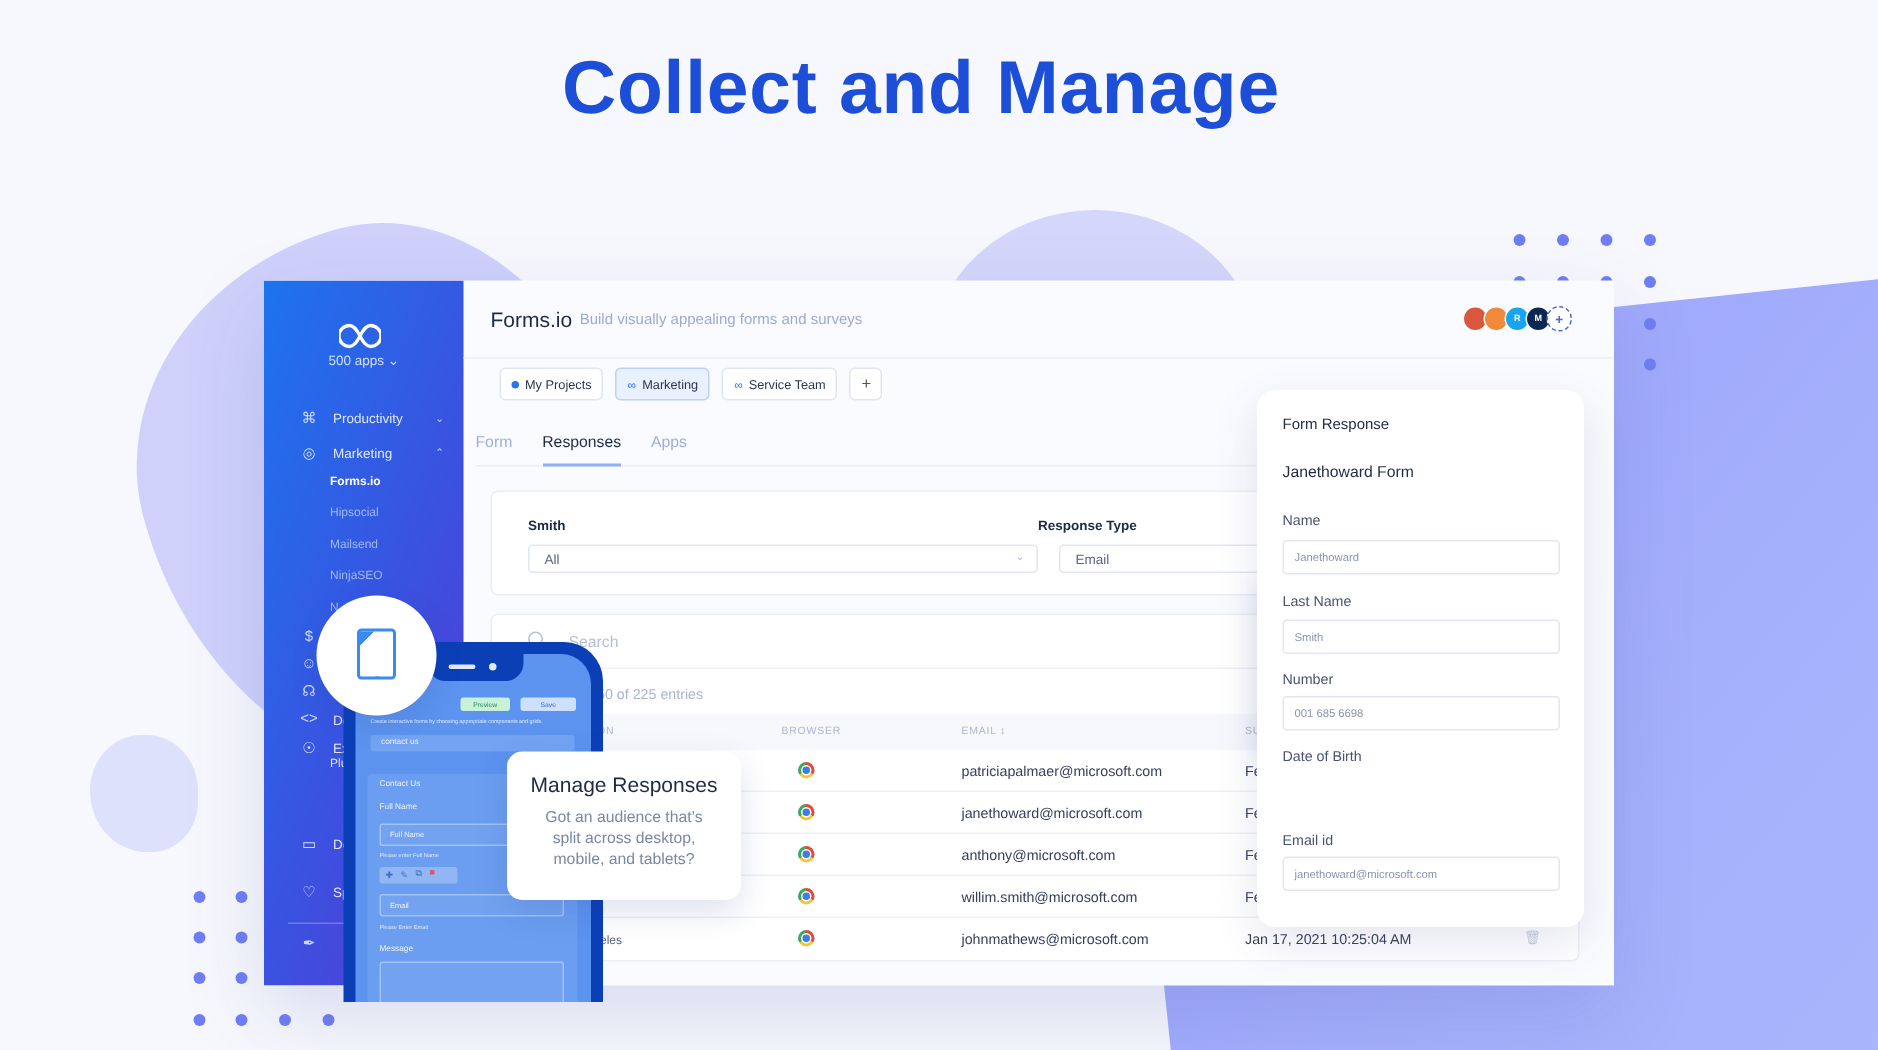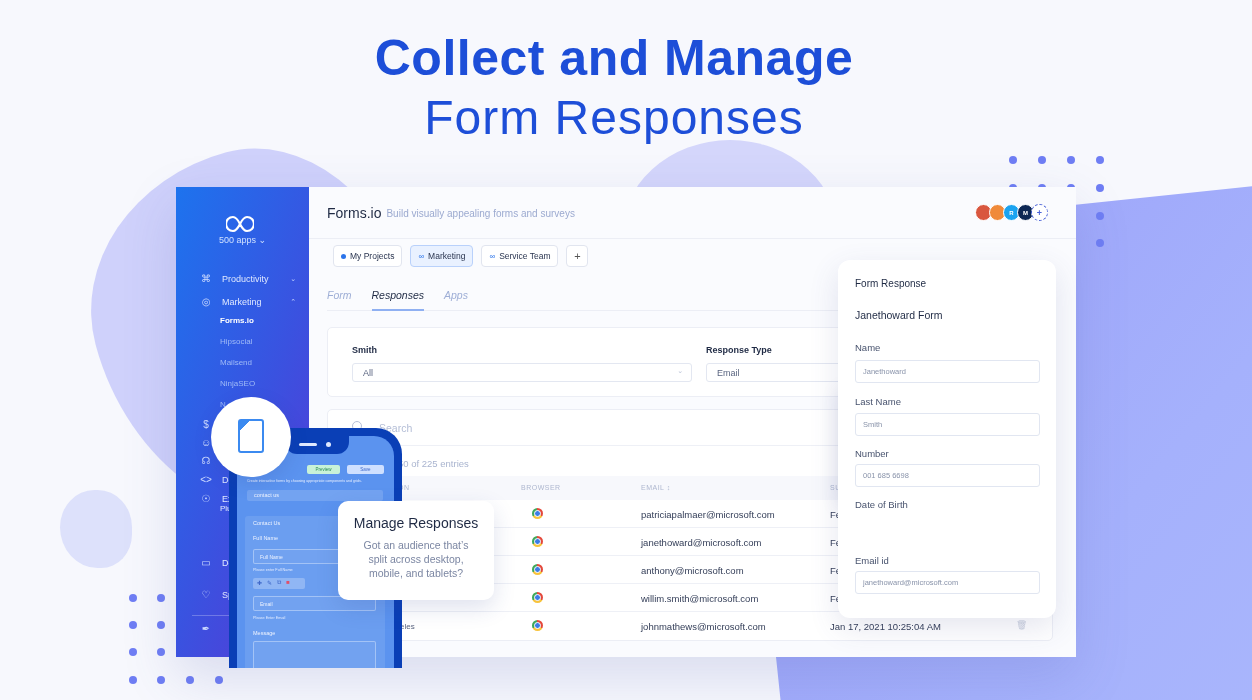--- a/index.html
+++ b/index.html
@@ -39,21 +39,21 @@
   .av { width: 17px; height: 17px; border-radius: 50%; margin-left: -3px; border: 1.5px solid #fff; font-size: 6px; color: #fff; display: flex; align-items: center; justify-content: center; font-weight: 700; }
   .av-add { border: 1px dashed #4b63d8; background: #fff; color: #4b63d8; font-size: 9px; }
 
   .chips { position: absolute; left: 24px; top: 58px; display: flex; gap: 8px; }
   .chip { height: 22px; border: 1px solid #e1e5ef; border-radius: 4px; background: #fff; font-size: 8.5px; color: #2a3550; display: flex; align-items: center; padding: 0 7px; }
   .chip.active { background: #e9f1ff; border-color: #b9d1fb; }
   .chip .dotb { width: 5px; height: 5px; border-radius: 50%; background: #2b74ea; margin-right: 4px; }
   .chip .lk { color: #2b74ea; font-size: 8px; margin-right: 4px; }
   .chip.plus { width: 22px; justify-content: center; padding: 0; font-size: 11px; color: #555; }
 
-  .tabs { position: absolute; left: 18px; top: 96px; width: 700px; height: 28px; border-bottom: 1px solid #eceef5; display: flex; gap: 20px; font-style: italic; }
+  .tabs { position: absolute; left: 8px; top: 96px; width: 700px; height: 28px; border-bottom: 1px solid #eceef5; display: flex; gap: 20px; }
   .tab { font-size: 10.5px; color: #9eaed6; padding-top: 6px; height: 28px; }
   .tab.active { color: #1f2a44; border-bottom: 2px solid #8fb0f2; }
 
   .filters { position: absolute; left: 18px; top: 140px; width: 540px; height: 70px; background: #fff; border: 1px solid #eceef5; border-radius: 5px; }
   .flabel { position: absolute; font-size: 9px; color: #1f2a44; font-weight: 700; }
   .fselect { position: absolute; height: 19px; border: 1px solid #e3e7f1; border-radius: 3px; font-size: 9px; color: #5a6580; padding: 4px 10px; background: #fff; }
   .fselect .caret { position: absolute; right: 8px; top: 3px; font-size: 7px; color: #b8c0d6; }
 
   .dropdown { position: absolute; left: 529px; top: 197px; width: 112px; height: 117px; background: #fff; border-radius: 5px; box-shadow: 0 6px 18px rgba(70,80,140,0.14); z-index: 5; }
   .dd-title { position: absolute; left: 9px; top: 11px; font-size: 7px; font-weight: 700; color: #263250; }
@@ -135,21 +135,20 @@
   <div class="dot" style="left:129px;top:648px"></div>
     <div class="dot" style="left:157px;top:648px"></div>
   <div class="dot" style="left:129px;top:676px"></div>
     <div class="dot" style="left:157px;top:676px"></div>
     <div class="dot" style="left:186px;top:676px"></div>
     <div class="dot" style="left:215px;top:676px"></div>
 </div>
 
 <div class="hero">
   <div class="hero-title">Collect and Manage</div>
-  <div class="hero-sub">Form Responses</div>
 </div>
 
 <div class="app">
   <div class="sidebar">
     <svg class="logo" viewBox="0 0 28 18">
         <path d="M7 2 a7 7 0 1 0 0 14 c3 0 5-3 7-7 c2-4 4-7 7-7 a7 7 0 1 1 0 14 c-3 0-5-3-7-7 c-2-4-4-7-7-7z" fill="none" stroke="#fff" stroke-width="2.2"></path>
       </svg>
     <div class="apps-count"><span>500 apps</span> ⌄</div>
 
     <div class="nav-item" style="top:86px">
@@ -234,21 +233,21 @@
       <div class="tab active">Responses</div>
       <div class="tab">Apps</div>
     </div>
 
     <div class="filters">
       <div class="flabel" style="left:24px;top:17px">Smith</div>
       <div class="fselect" style="left:24px;top:35px;width:340px">
         <span>All</span>
         <span class="caret">⌄</span>
       </div>
-      <div class="flabel" style="left:378px;top:17px">Response Type</div>
+      <div class="flabel" style="left:364px;top:17px">Response Type</div>
       <div class="fselect" style="left:378px;top:35px;width:170px">
         <span>Email</span>
       </div>
     </div>
 
     <div class="table-card">
       <div class="search-row">
         <div class="search-ico"></div>
         <div class="search-text">Search</div>
       </div>

